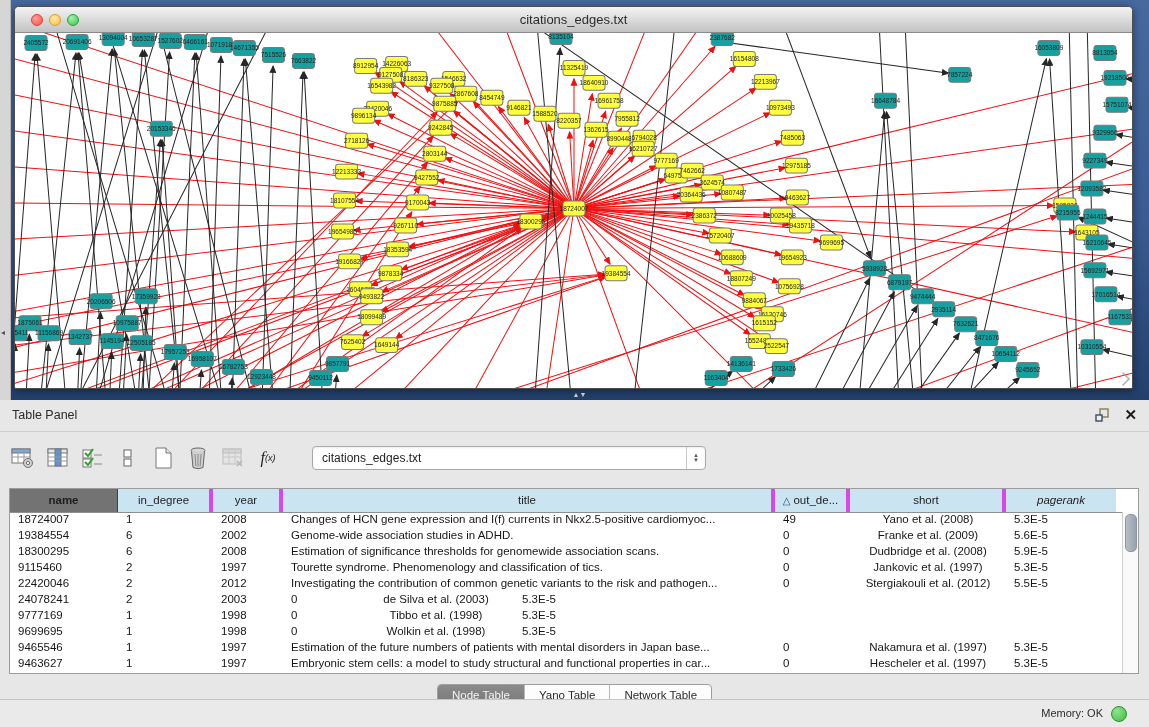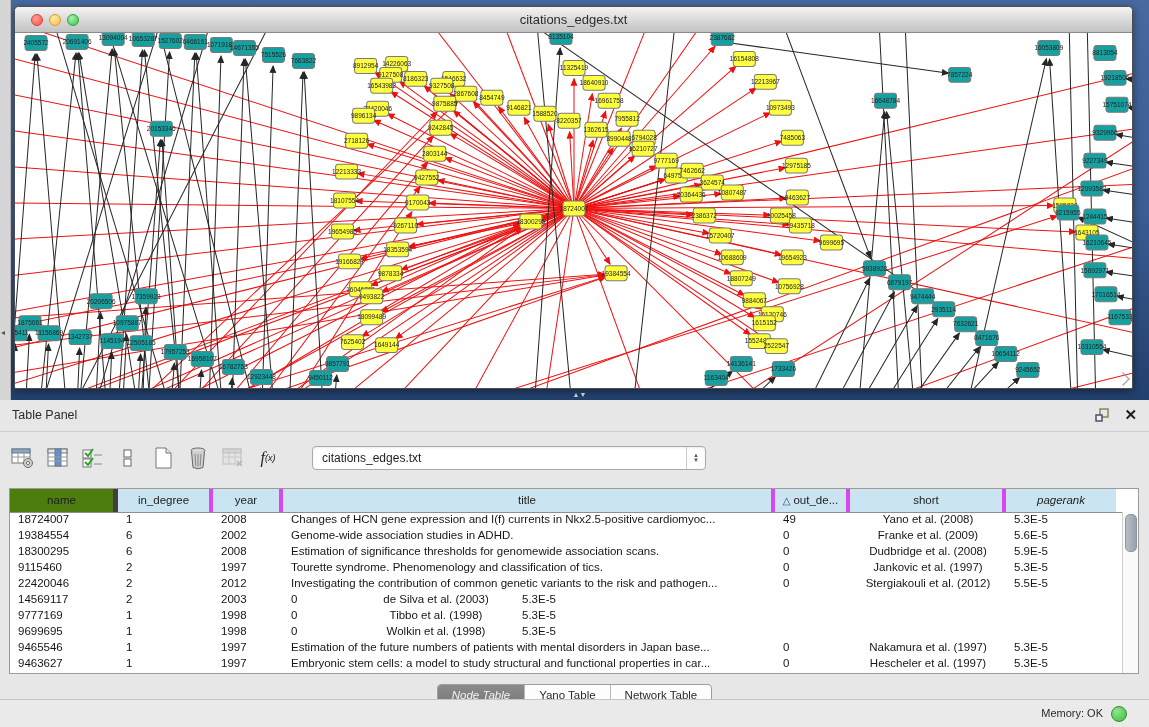--- a/index.html
+++ b/index.html
@@ -51,38 +51,38 @@
   .combo .val{font-size:12px;color:#1f1f1f;padding-left:9px;}
   .combo .arrows{position:absolute;right:0;top:0;bottom:0;width:18px;border-left:1px solid #c9c9c9;
     display:flex;flex-direction:column;align-items:center;justify-content:center;color:#555;}
   .combo .arrows span{font-size:6px;line-height:5px;}
   
   .grid{position:absolute;left:9px;top:56px;width:1130px;height:186px;background:#fff;
     border:1px solid #9b9b9b;box-sizing:border-box;}
   .grid-header{display:flex;height:23px;border-bottom:1px solid #8f8f8f;}
   .hc{box-sizing:border-box;height:23px;line-height:22px;text-align:center;font-size:11.5px;color:#1d1d1d;
     background:#cbe4f2;border-right:4px solid #d946ef;overflow:hidden;white-space:nowrap;}
-  .hc.gray{background:#4d7c0f;border-right:5px solid #404040;}
+  .hc.gray{background:#737373;border-right:1px solid #404040;font-weight:bold;}
   .sort-tri{font-size:10px;margin-right:3px;color:#2a4a66;}
   .grid-body{position:absolute;left:0;top:23px;right:15px;bottom:0;overflow:hidden;}
   .tr{display:flex;height:16px;}
   .td{box-sizing:border-box;padding:1px 0 0 8px;font-size:11.5px;color:#161616;
       white-space:nowrap;overflow:hidden;}
   .c0{width:108px;}.c1{width:95px;}.c2{width:70px;}.c3{width:492px;}
   .c4{width:75px;}.c5{width:156px;text-align:center;padding-left:0;}.c6{width:110px;}
   .vscroll{position:absolute;right:0;top:23px;bottom:0;width:15px;background:#fafafa;border-left:1px solid #d0d0d0;}
   .vthumb{position:absolute;left:2px;top:2px;width:10px;height:36px;border-radius:5px;
     background:linear-gradient(90deg,#b7bec6,#98a2ad);border:1px solid #8c96a1;}
   
   .tabs-row{position:absolute;left:0;right:0;top:252px;height:22px;display:flex;justify-content:center;}
   .seg{display:flex;height:20px;border:1px solid #9e9e9e;border-radius:4px;overflow:hidden;
     background:#fdfdfd;box-shadow:0 1px 1px rgba(255,255,255,.7);}
   .seg .tab{padding:0 14px;line-height:20px;font-size:11.5px;color:#2a2a2a;border-left:1px solid #b9b9b9;}
   .seg .tab:first-child{border-left:none;}
-  .seg .tab.sel{background:linear-gradient(180deg,#8b8b8b,#787878);color:#f5f5f5;font-style:italic;}
+  .seg .tab.sel{background:linear-gradient(180deg,#8b8b8b,#787878);color:#f5f5f5;}
   
   .statusbar{position:absolute;left:0;right:0;bottom:0;height:27px;border-top:1px solid #c6c6c6;background:#eaeaea;}
   .mem{position:absolute;right:46px;top:7px;font-size:11px;color:#2b2b2b;}
   .memdot{position:absolute;right:22px;top:6px;width:14px;height:14px;border-radius:50%;
     background:radial-gradient(circle at 35% 30%,#8fe48f,#3cbf3c);border:1px solid #2f8f2f;}
 </style>
 </head>
 <body>
 
 <div class="left-strip">
@@ -960,21 +960,21 @@
           <div class="tr">
             <div class="td c0">22420046</div>
             <div class="td c1">2</div>
             <div class="td c2">2012</div>
             <div class="td c3">Investigating the contribution of common genetic variants to the risk and pathogen...</div>
             <div class="td c4">0</div>
             <div class="td c5">Stergiakouli et al. (2012)</div>
             <div class="td c6">5.5E-5</div>
           </div>
           <div class="tr">
-            <div class="td c0">14569117</div>
+            <div class="td c0">24078241</div>
             <div class="td c1">2</div>
             <div class="td c2">2003</div>
             <div class="td c4">0</div>
             <div class="td c5">de Silva et al. (2003)</div>
             <div class="td c6">5.3E-5</div>
           </div>
           <div class="tr">
             <div class="td c0">9777169</div>
             <div class="td c1">1</div>
             <div class="td c2">1998</div>

